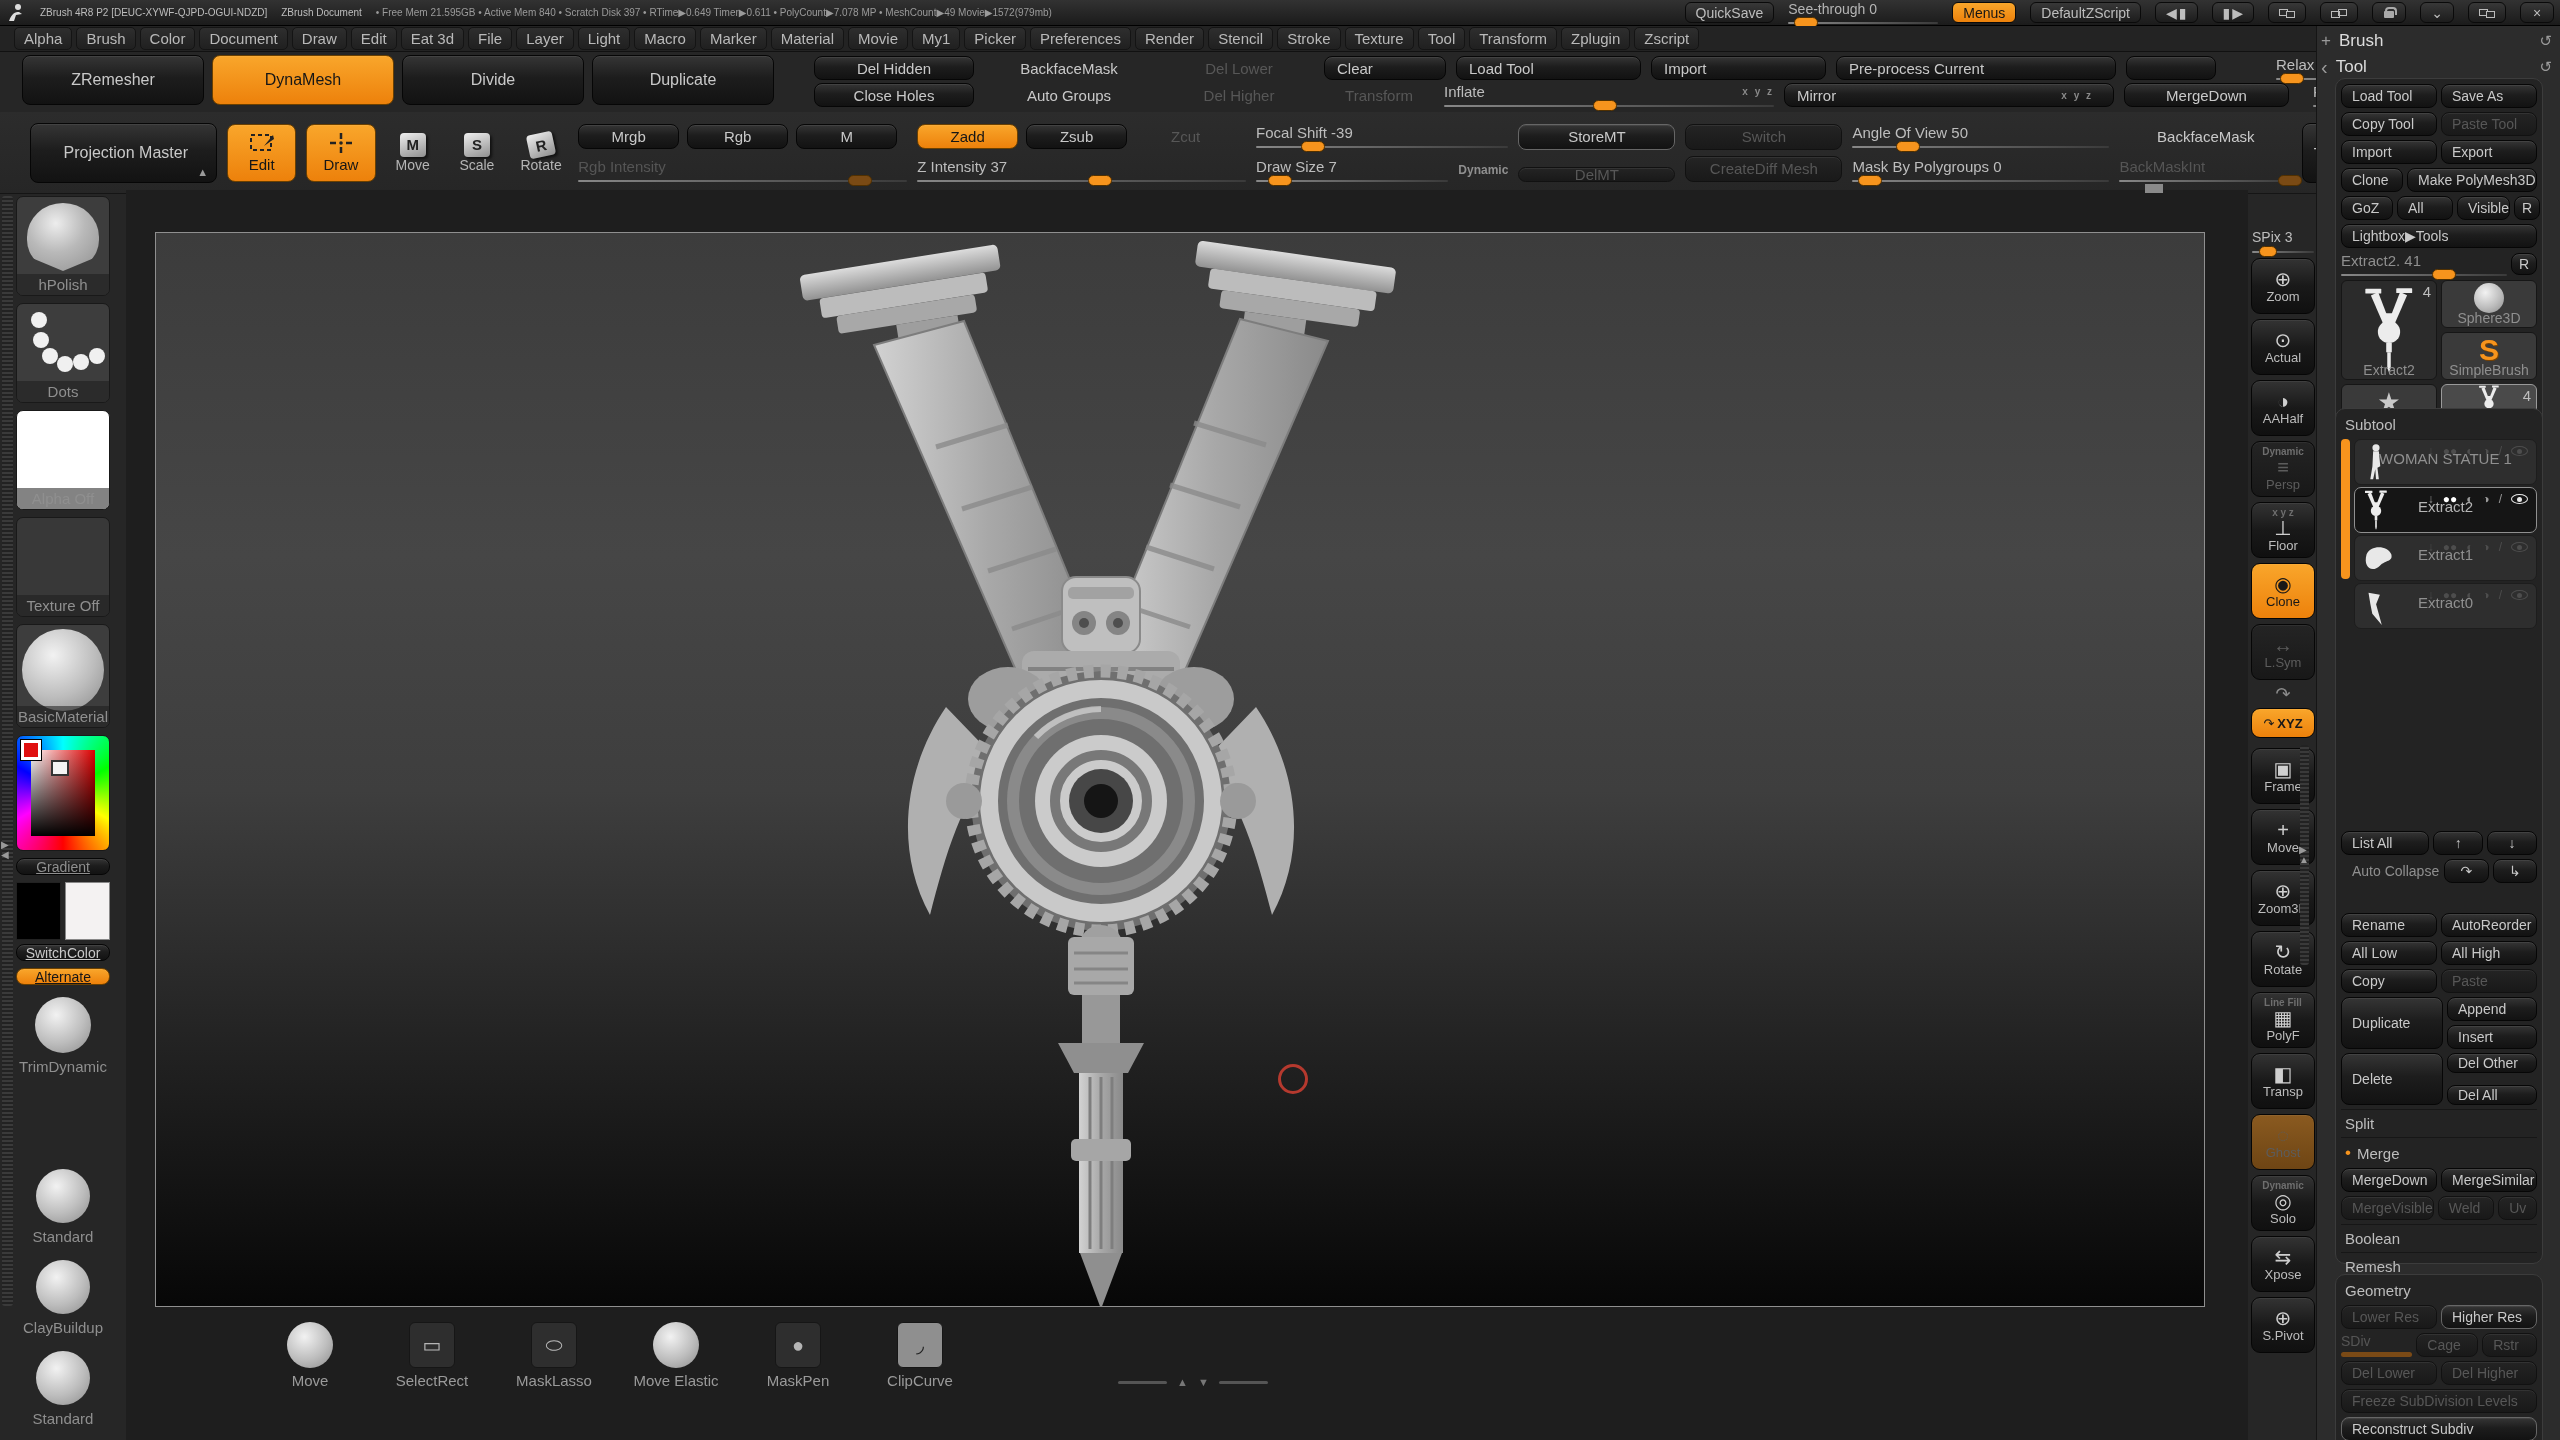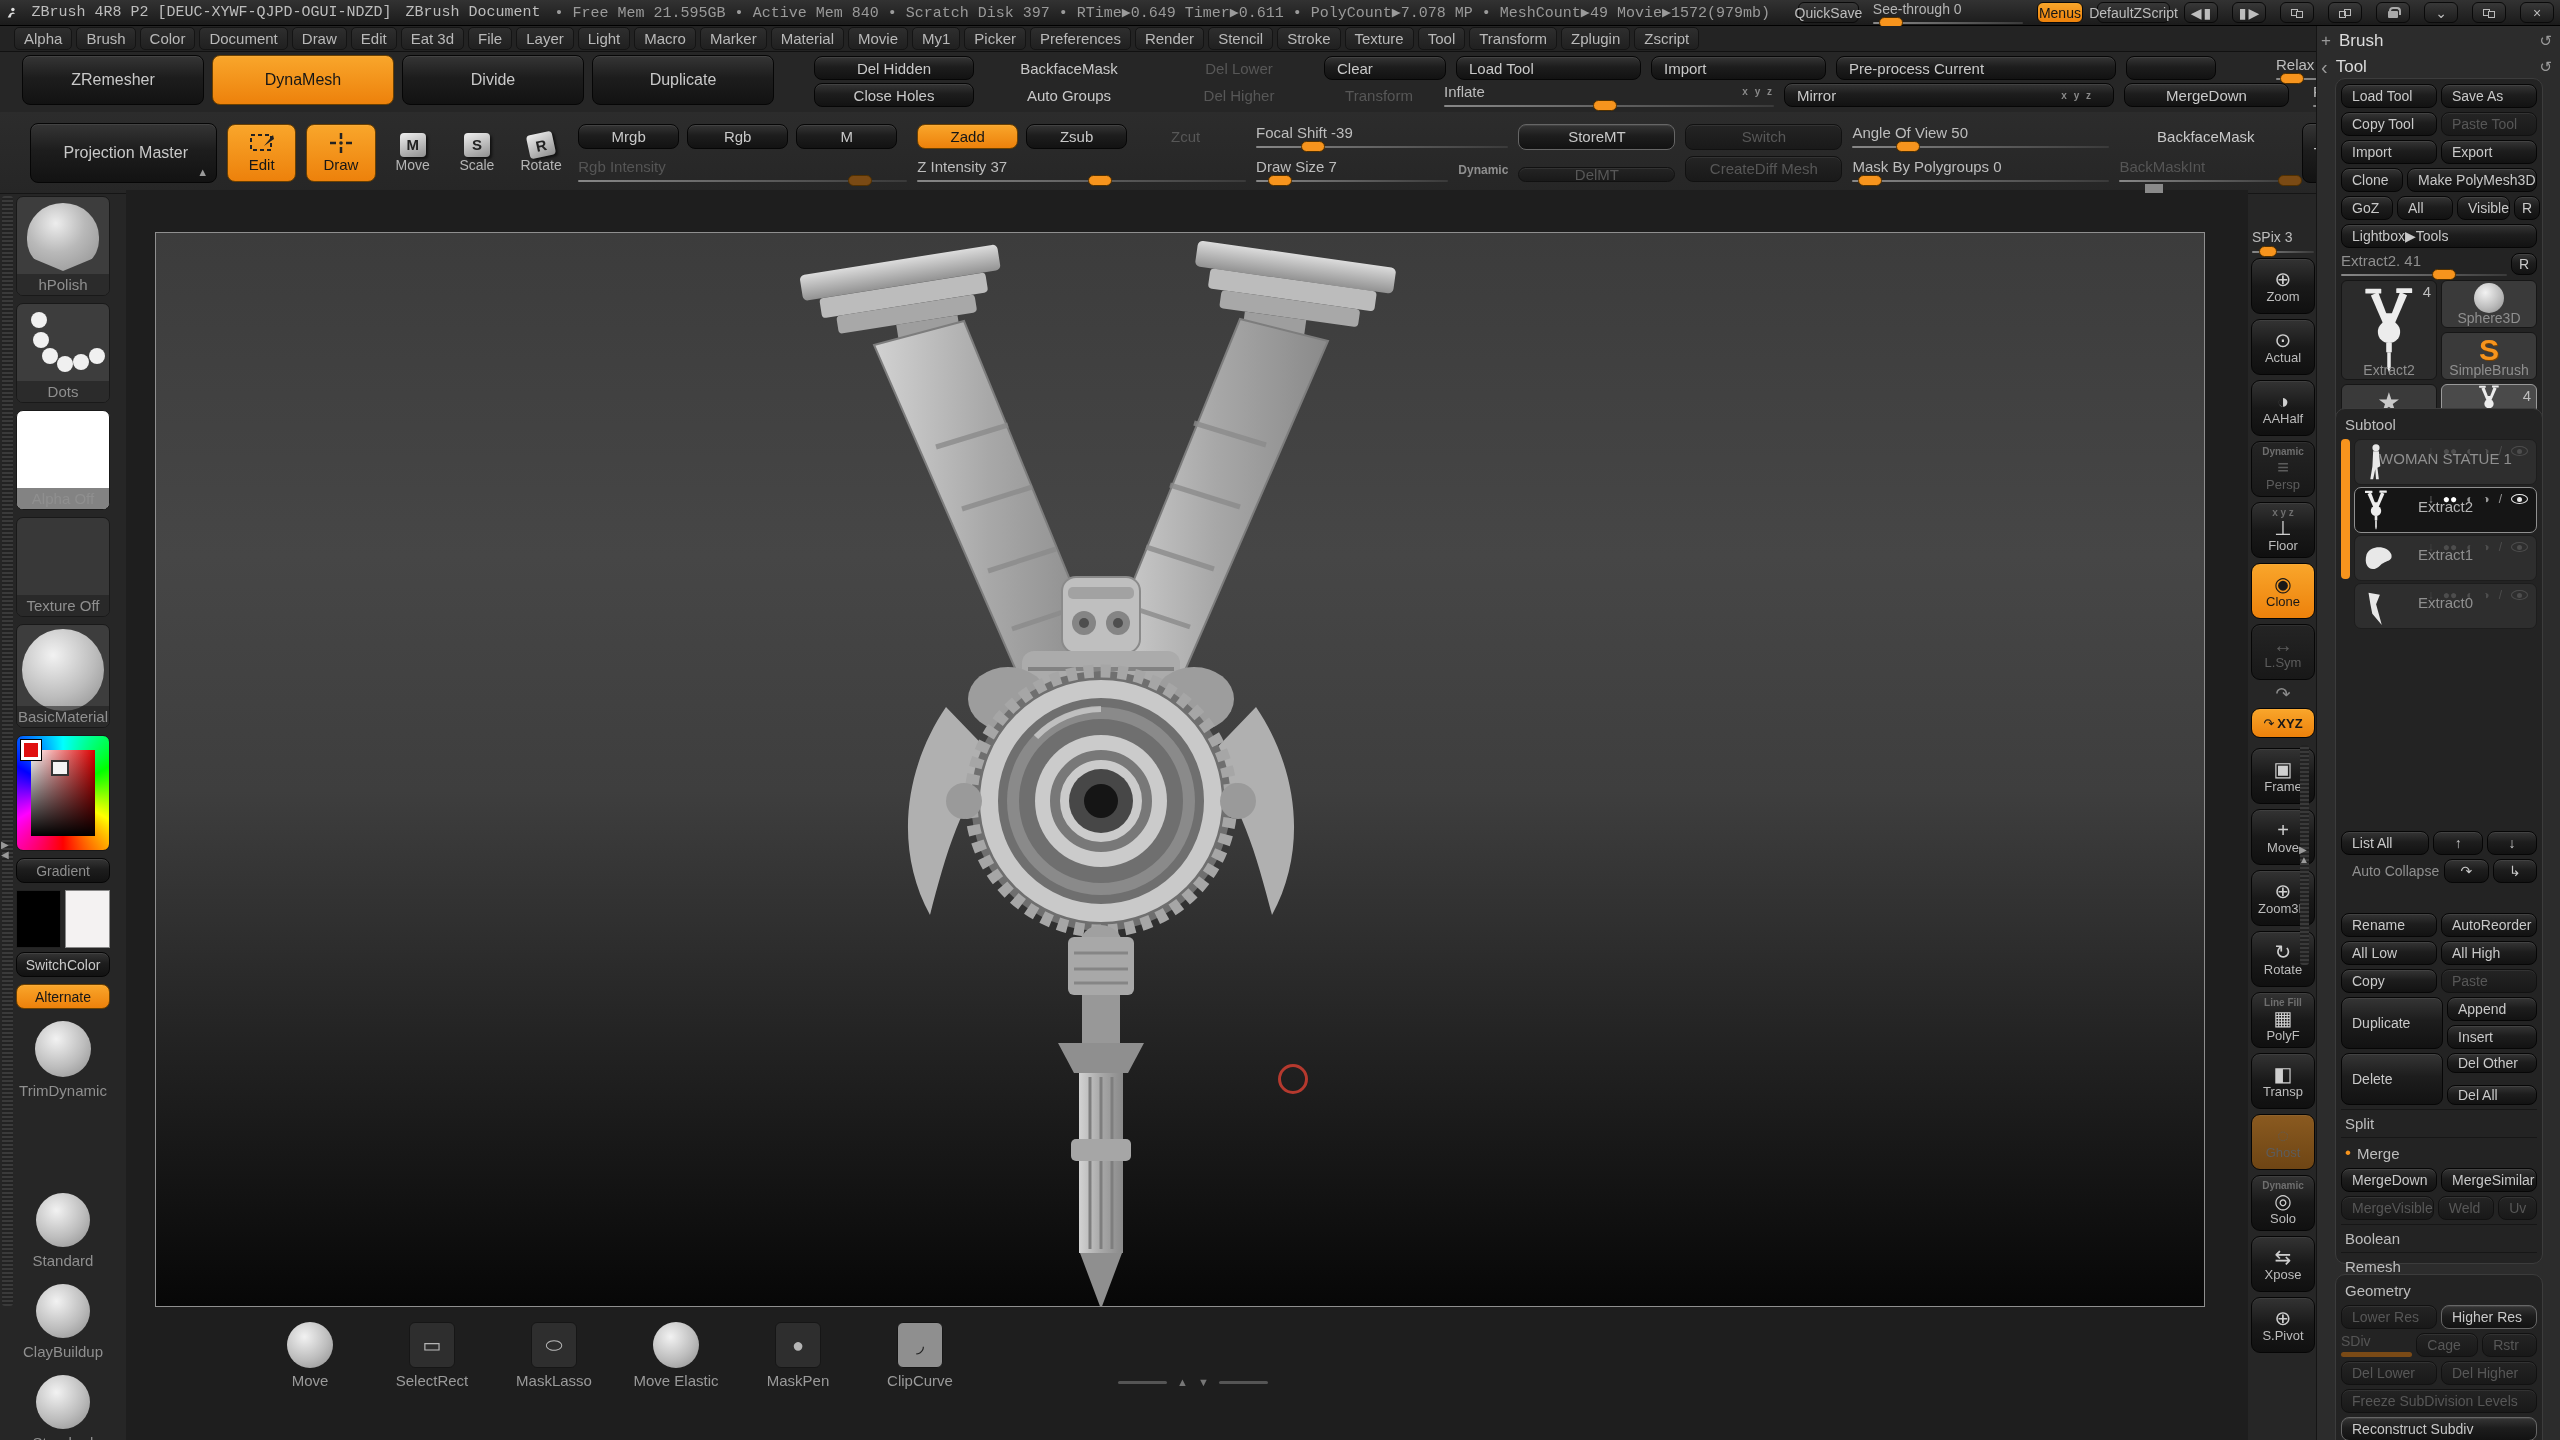--- a/index.html
+++ b/index.html
@@ -7,31 +7,31 @@
 body{background:#262626;color:#c6c6c6;position:relative;font-size:15px;}
 .abs{position:absolute;}
 .row{display:flex;align-items:center;}
 .btn{display:flex;align-items:center;justify-content:center;background:linear-gradient(180deg,#353535,#1d1d1d 45%,#121212);border:1px solid #060606;border-radius:8px;color:#c9c9c9;box-shadow:inset 0 1px 0 rgba(255,255,255,.07);white-space:nowrap;cursor:default;}
 .btn.left{justify-content:flex-start;padding-left:10px;}
 .btn.flat{background:none;border-color:transparent;box-shadow:none;}
 .btn.dim{color:#575757;}
 .btn.dim:not(.flat){background:linear-gradient(180deg,#242424,#191919);border-color:#111;}
 .btn.orange{background:linear-gradient(180deg,#f9a62b,#ed810b);color:#161616;border-color:#6b4000;}
 .btn.hl{border-color:#666;}
-.sm{font-size:14px;height:25px;}
+.sm{font-size:14px;height:17px;text-decoration:underline;}
 
 .zsl{position:relative;}
 .zsl .lb{font-size:15px;color:#bdbdbd;line-height:17px;white-space:nowrap;}
 .zsl .tr{position:relative;height:2px;background:linear-gradient(90deg,#888,#3a3a3a);margin-top:5px;border-radius:1px;}
 .zsl .kn{position:absolute;top:-5px;width:24px;height:11px;border-radius:6px;background:#f7941d;border:1px solid #513000;}
 .zsl.dim .lb{color:#555;}
 .zsl.dim .kn{background:#7a4a14;}
 
 #titlebar{left:0;top:0;width:2560px;height:26px;background:linear-gradient(#323232,#1b1b1b);display:flex;align-items:center;gap:14px;padding:0 6px;border-bottom:1px solid #000;}
-#titlebar .t{color:#bdbdbd;font-size:15px;white-space:nowrap;font-family:Liberation Mono, monospace;}
+#titlebar .t{color:#bdbdbd;font-size:10px;white-space:nowrap;}
 #titlebar .stats{color:#9a9a9a;}
 .wbtn{height:21px;min-width:34px;padding:0 10px;border-radius:6px;background:linear-gradient(180deg,#383838,#1c1c1c);border:1px solid #0a0a0a;display:flex;align-items:center;justify-content:center;color:#bdbdbd;font-size:14px;gap:2px;}
 .wbtn.orange{background:linear-gradient(180deg,#f9a62b,#ed810b);color:#151515;}
 .seethrough{display:flex;flex-direction:column;justify-content:center;width:150px;}
 .seethrough .lb{font-size:14px;color:#b5b5b5;}
 .lockb{width:10px;height:7px;background:#aaa;border-radius:1px;position:relative;margin-top:4px;}
 .lockb:before{content:"";position:absolute;left:1px;top:-4px;width:8px;height:6px;border:2px solid #aaa;border-bottom:none;border-radius:4px 4px 0 0;}
 .sqr{width:9px;height:7px;border:1px solid #bbb;display:inline-block;}
 .sqr.b{margin-left:-4px;margin-top:3px;background:#2a2a2a;}
 

